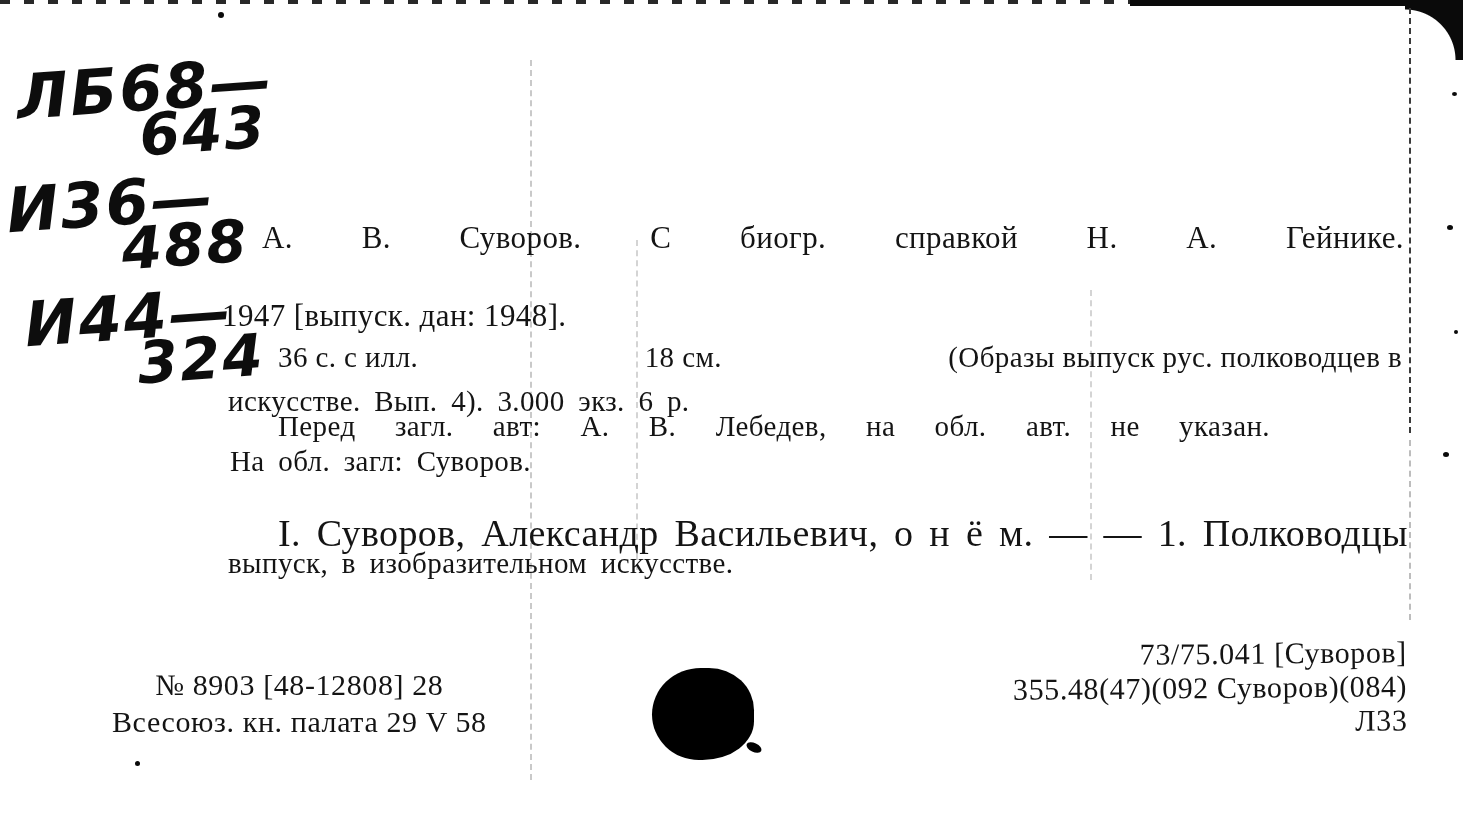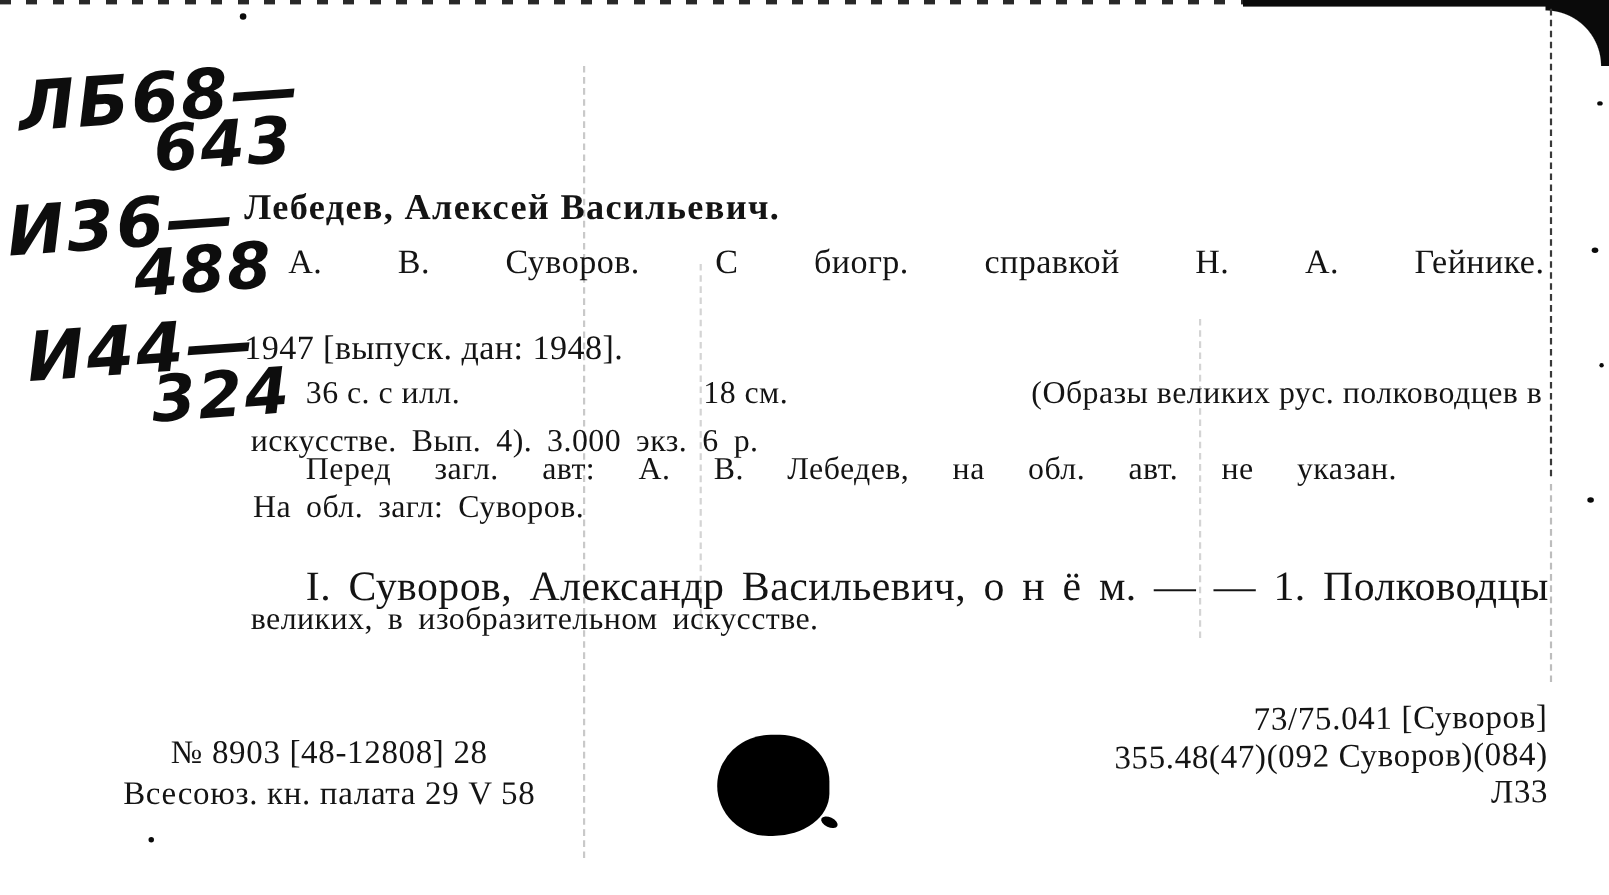--- a/index.html
+++ b/index.html
@@ -128,37 +128,36 @@
   </div>
   <div class="callnum cn-2">
     <span>И36—</span>
     <span class="denom">488</span>
   </div>
   <div class="callnum cn-3">
     <span>И44—</span>
     <span class="denom">324</span>
   </div>
 
-  <div class="t heading">Лебедев, Алексей Васильевич.</div>
 
   <div class="t body-l1 just">А. В. Суворов. С биогр. справкой Н. А. Гейнике.</div>
   <div class="t body-l3">1947 [выпуск. дан: 1948].</div>
 
   <div class="t collation">
     <span>36 с. с илл.</span>
     <span>18 см.</span>
-    <span>(Образы великих рус. полководцев в</span>
+    <span>(Образы выпуск рус. полководцев в</span>
   </div>
   <div class="t coll-l2">искусстве. Вып. 4). 3.000 экз. 6 р.</div>
 
   <div class="t note-l2">На обл. загл: Суворов.</div>
   <div class="t note-l1 just">Перед загл. авт: А. В. Лебедев, на обл. авт. не указан.</div>
 
   <div class="t trace-l1 just">I. Суворов, Александр Васильевич, о н ё м. — — 1. Полководцы</div>
-  <div class="t trace-l2">великих, в изобразительном искусстве.</div>
+  <div class="t trace-l2">выпуск, в изобразительном искусстве.</div>
 
   <div class="footer-left">
     <div>№ 8903 [48-12808] 28</div>
     <div>Всесоюз. кн. палата 29 V 58</div>
   </div>
 
   <div class="footer-right">
     <div>73/75.041 [Суворов]</div>
     <div>355.48(47)(092 Суворов)(084)</div>
     <div>Л33</div>

